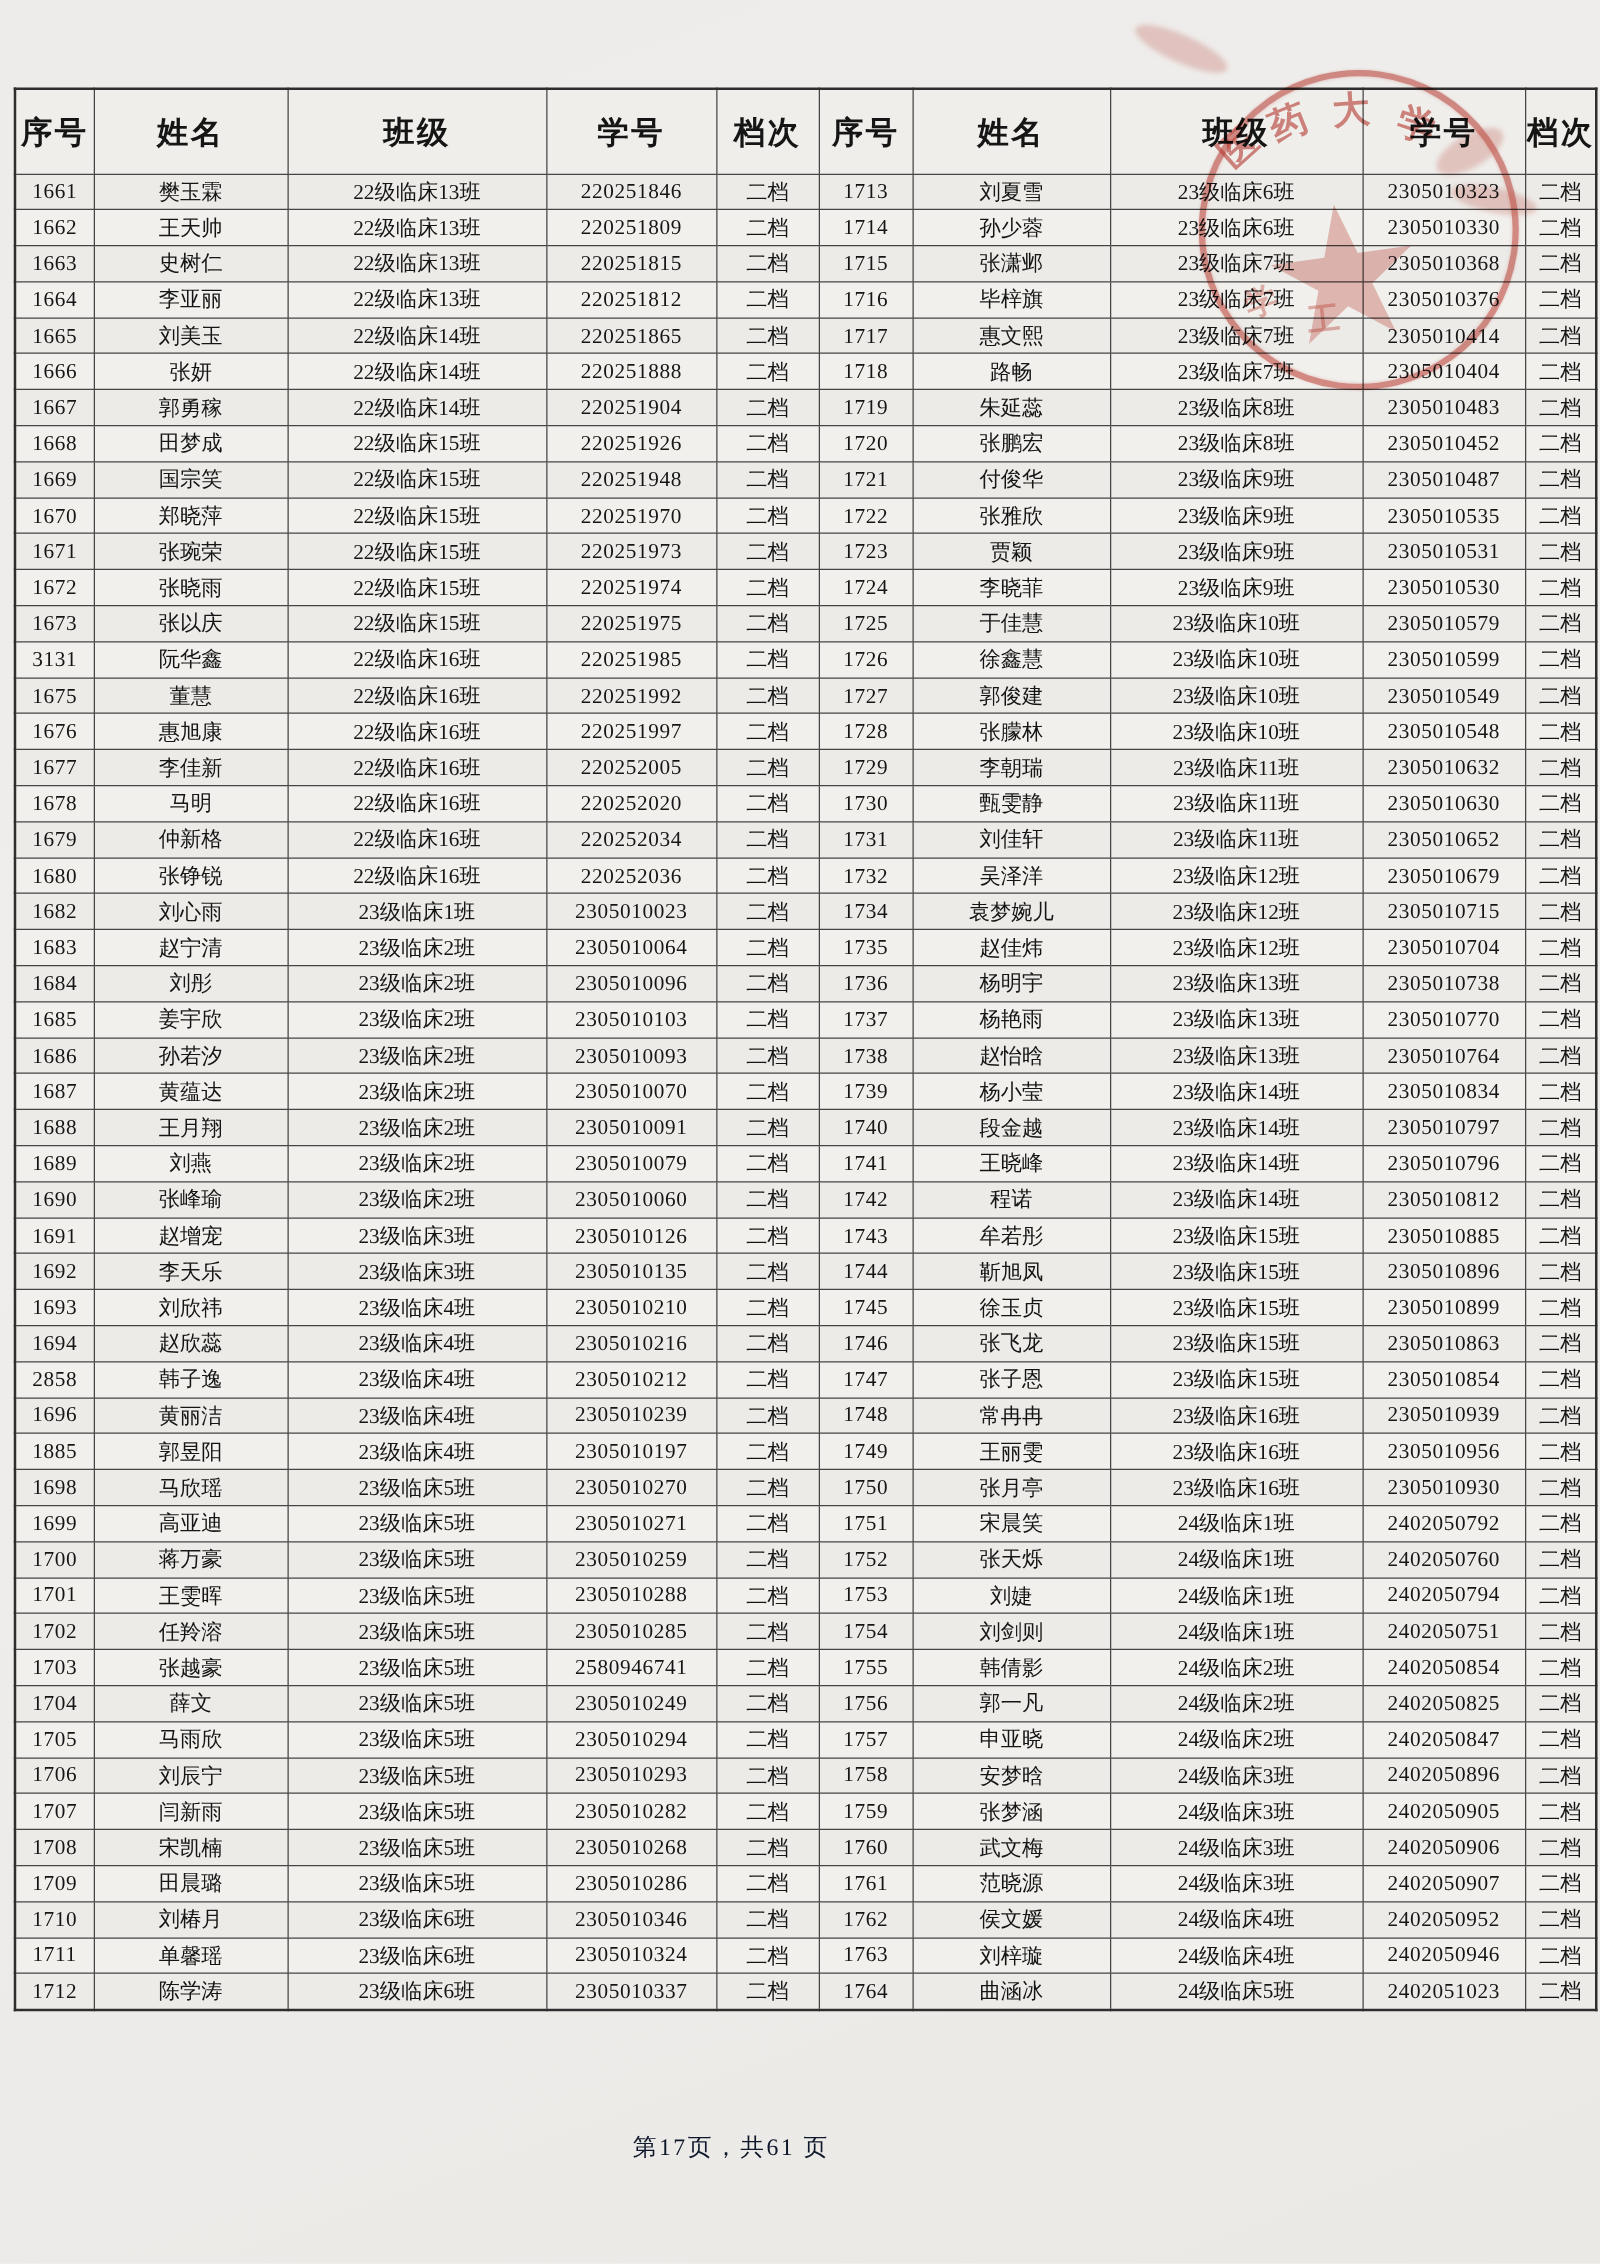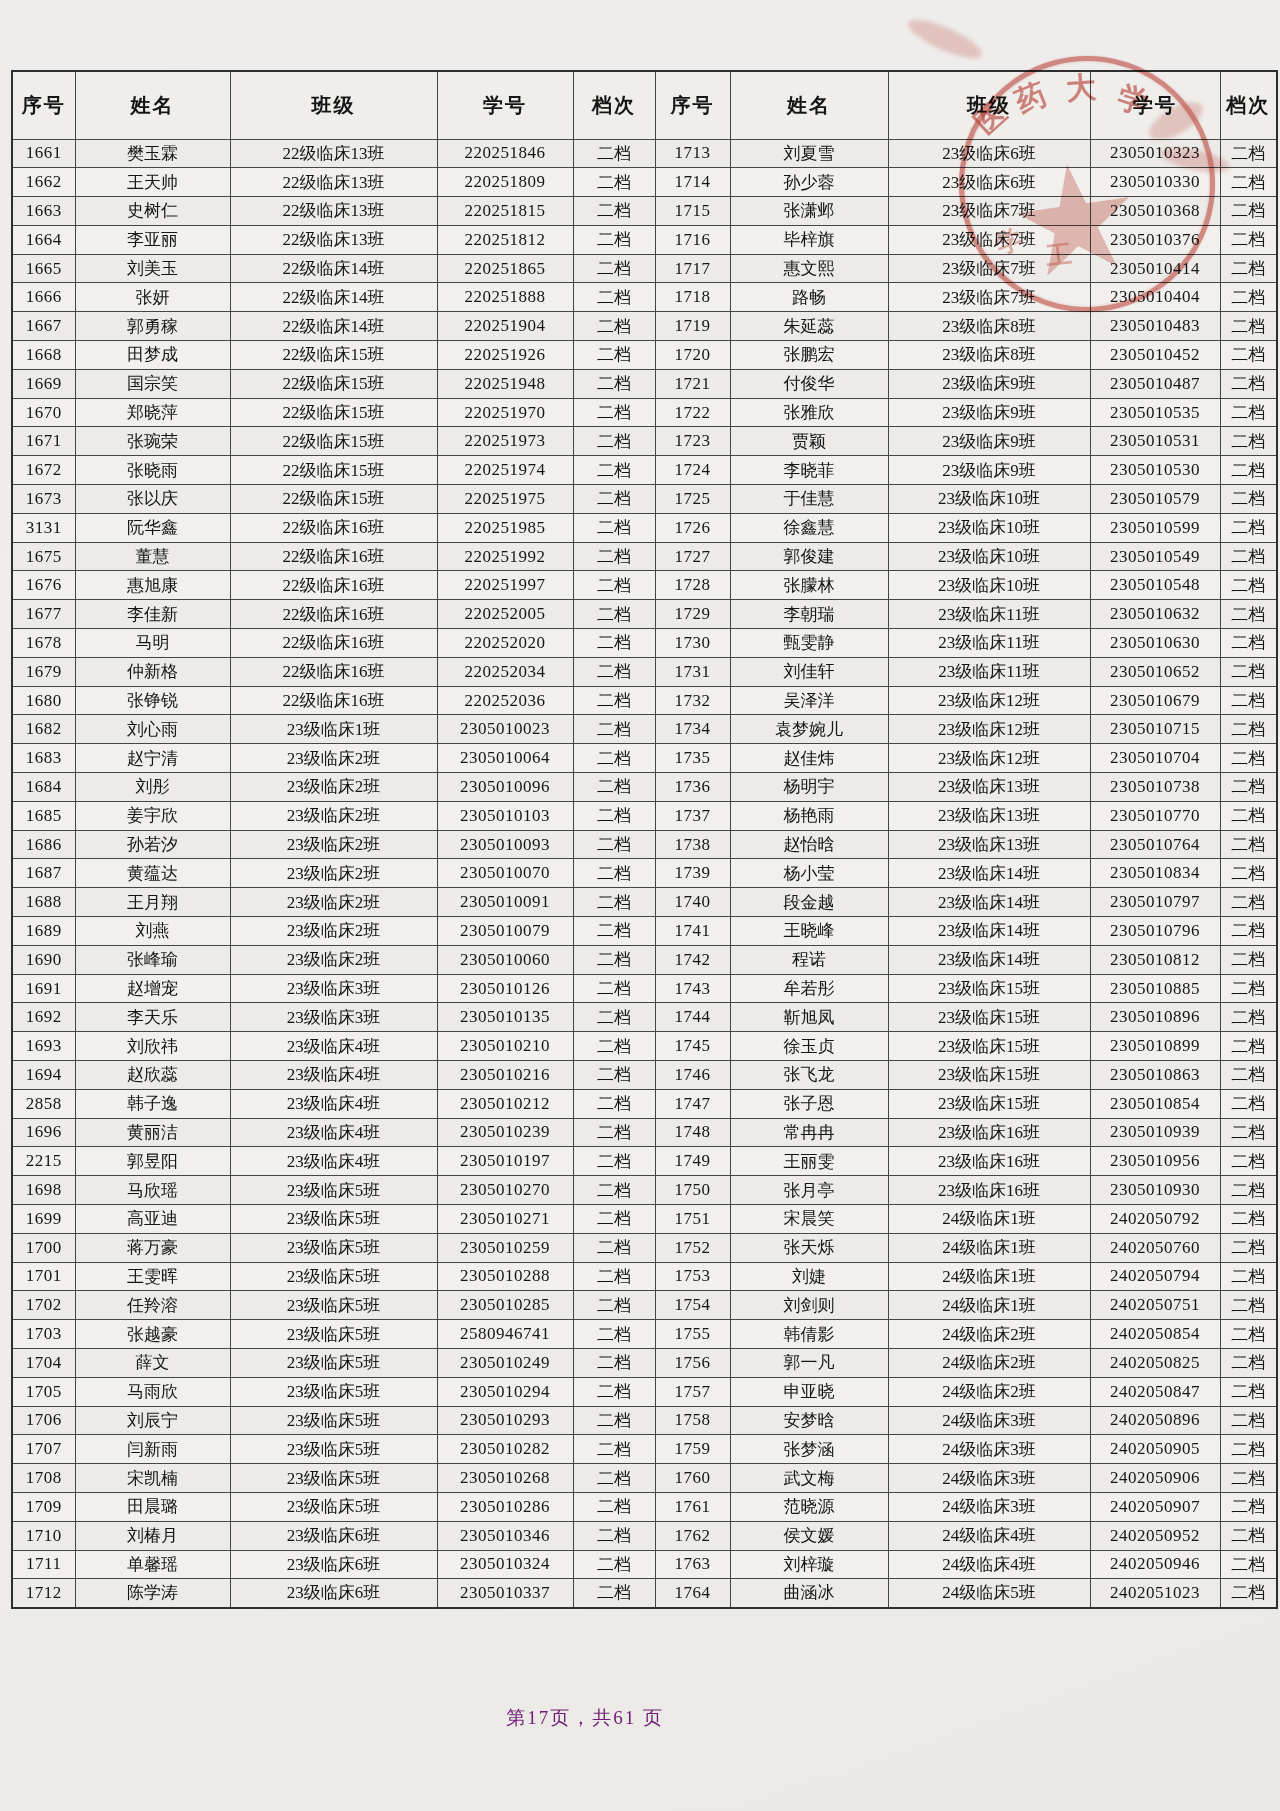--- a/index.html
+++ b/index.html
@@ -16,31 +16,31 @@
   }
   table.roster th,table.roster td{
     border:1px solid #454545;
     text-align:center;vertical-align:middle;
     overflow:hidden;white-space:nowrap;
     padding:0 1px;
   }
   table.roster{border:2px solid #2e2e2e;}
   table.roster thead tr{height:68px;}
   table.roster thead th{
-    font-size:20px;font-weight:700;letter-spacing:2px;background:#efeeeb;
+    font-size:25px;font-weight:700;letter-spacing:2px;background:#efeeeb;
   }
   table.roster tbody tr{height:28.8px;}
   table.roster tbody tr:nth-child(odd){background:#ecebe8;}
   table.roster tbody tr:nth-child(even){background:#f1f0ed;}
   table.roster tbody td{font-size:17px;}
   td.c0,td.c5{font-size:16.5px;letter-spacing:0.5px;}
   td.c3,td.c8{letter-spacing:0.5px;}
   .footer{
     position:absolute;left:0;top:1705px;width:1170px;
-    text-align:center;font-size:19px;letter-spacing:2px;color:#701a75;
+    text-align:center;font-size:19px;letter-spacing:2px;color:#0f172a;
   }
   
   .stamp{
     position:absolute;left:0;top:0;width:1280px;height:1811px;
     pointer-events:none;mix-blend-mode:multiply;z-index:5;
   }
   .stamp-ring{
     position:absolute;left:959px;top:56px;width:246px;height:246px;
     border:5px solid rgba(199,74,64,0.60);border-radius:50%;
     box-shadow:0 0 2px rgba(199,74,64,0.35), inset 0 0 3px rgba(199,74,64,0.30);
@@ -509,21 +509,21 @@
         <td class="c2 grpL">23级临床4班</td>
         <td class="c3 grpL">2305010239</td>
         <td class="c4 grpL">二档</td>
         <td class="c0 grpR">1748</td>
         <td class="c1 grpR">常冉冉</td>
         <td class="c2 grpR">23级临床16班</td>
         <td class="c3 grpR">2305010939</td>
         <td class="c4 grpR">二档</td>
       </tr>
       <tr>
-        <td class="c0 grpL">2215</td>
+        <td class="c0 grpL">1885</td>
         <td class="c1 grpL">郭昱阳</td>
         <td class="c2 grpL">23级临床4班</td>
         <td class="c3 grpL">2305010197</td>
         <td class="c4 grpL">二档</td>
         <td class="c0 grpR">1749</td>
         <td class="c1 grpR">王丽雯</td>
         <td class="c2 grpR">23级临床16班</td>
         <td class="c3 grpR">2305010956</td>
         <td class="c4 grpR">二档</td>
       </tr>

